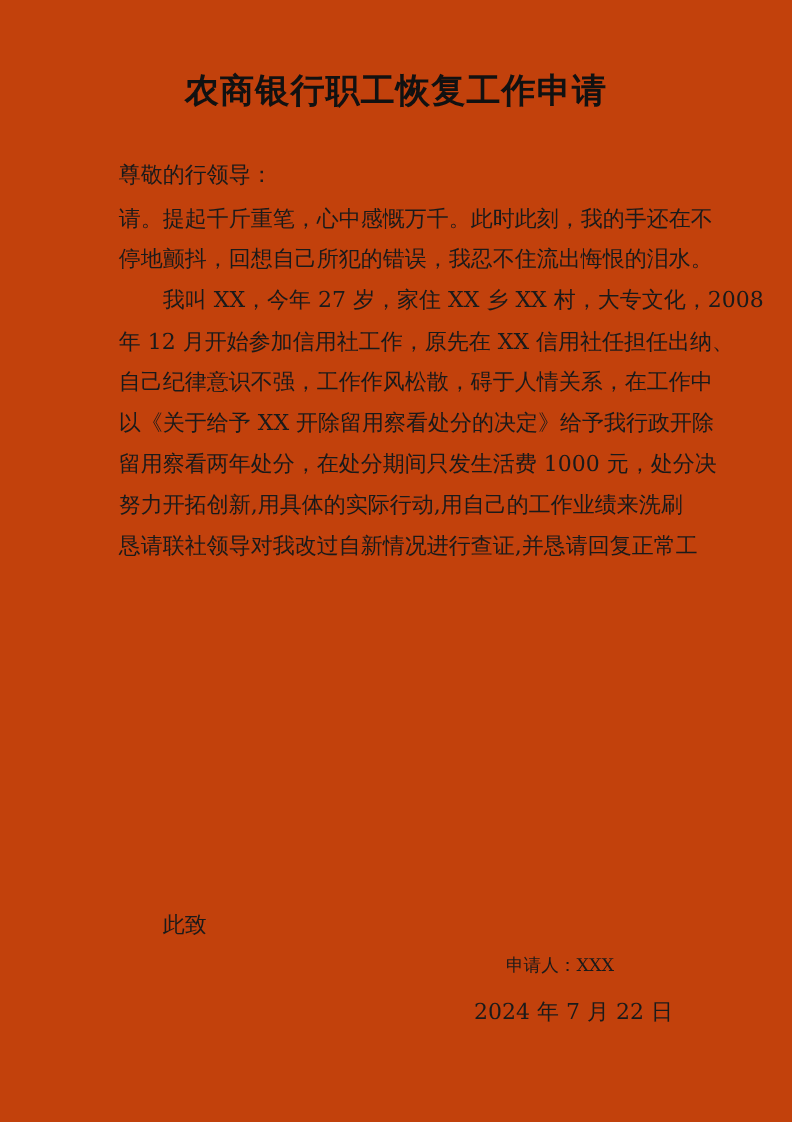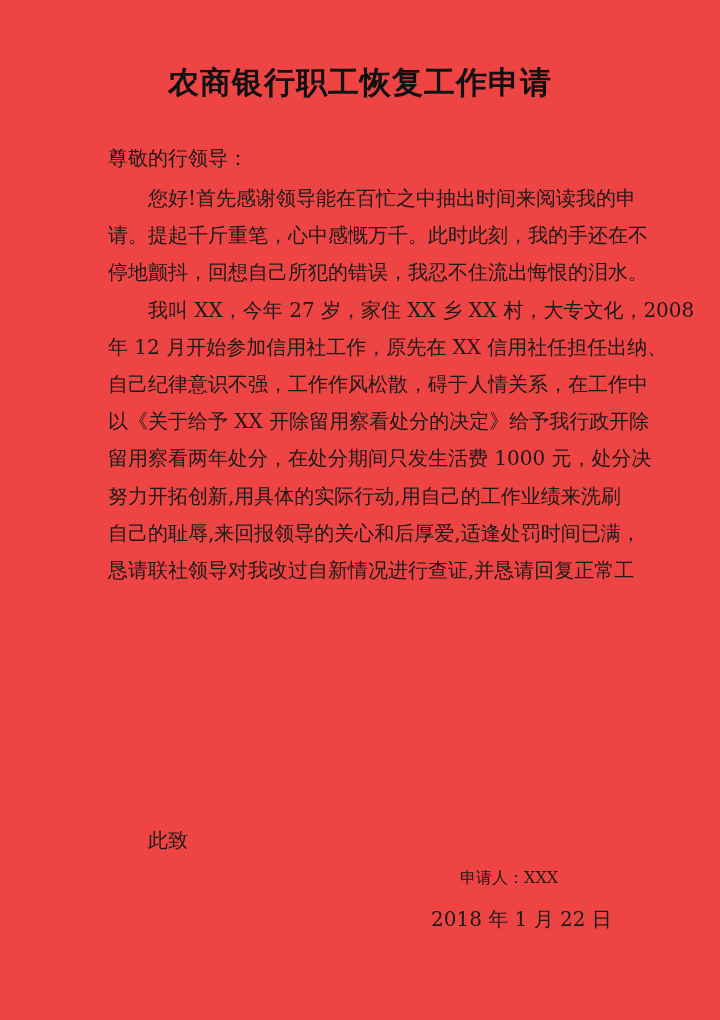--- a/index.html
+++ b/index.html
@@ -12,21 +12,21 @@
     height: 1020px;
     position: relative;
     overflow: hidden;
     font-family: "DejaVu Serif", "Liberation Serif", serif;
     color: #1a1a1a;
   }
   .page {
     position: absolute;
     left: 0; top: 0;
     width: 720px; height: 1020px;
-    background: #ef4444;
+    background: #c2410c;
   }
   .title {
     position: absolute;
     left: 0; width: 720px;
     top: 62px;
     text-align: center;
     font-size: 31px;
     font-weight: bold;
     letter-spacing: 1px;
     color: #111;
@@ -79,29 +79,27 @@
 </style>
 </head>
 <body>
 
 <div class="page">
   <div class="title">农商银行职工恢复工作申请</div>
 
   <div class="salutation">尊敬的行领导：</div>
 
   <div class="body-text">
-    <span class="line indent">您好!首先感谢领导能在百忙之中抽出时间来阅读我的申</span>
     <span class="line">请。提起千斤重笔，心中感慨万千。此时此刻，我的手还在不</span>
     <span class="line">停地颤抖，回想自己所犯的错误，我忍不住流出悔恨的泪水。</span>
     <span class="line indent">我叫 XX，今年 27 岁，家住 XX 乡 XX 村，大专文化，2008</span>
     <span class="line">年 12 月开始参加信用社工作，原先在 XX 信用社任担任出纳、</span>
     <span class="line">自己纪律意识不强，工作作风松散，碍于人情关系，在工作中</span>
     <span class="line">以《关于给予 XX 开除留用察看处分的决定》给予我行政开除</span>
     <span class="line">留用察看两年处分，在处分期间只发生活费 1000 元，处分决</span>
     <span class="line">努力开拓创新,用具体的实际行动,用自己的工作业绩来洗刷</span>
-    <span class="line">自己的耻辱,来回报领导的关心和后厚爱,适逢处罚时间已满，</span>
     <span class="line">恳请联社领导对我改过自新情况进行查证,并恳请回复正常工</span>
   </div>
 
   <div class="closing">此致</div>
   <div class="signature">申请人：XXX</div>
-  <div class="date">2018 年 1 月 22 日</div>
+  <div class="date">2024 年 7 月 22 日</div>
 </div>
 
 </body></html>

